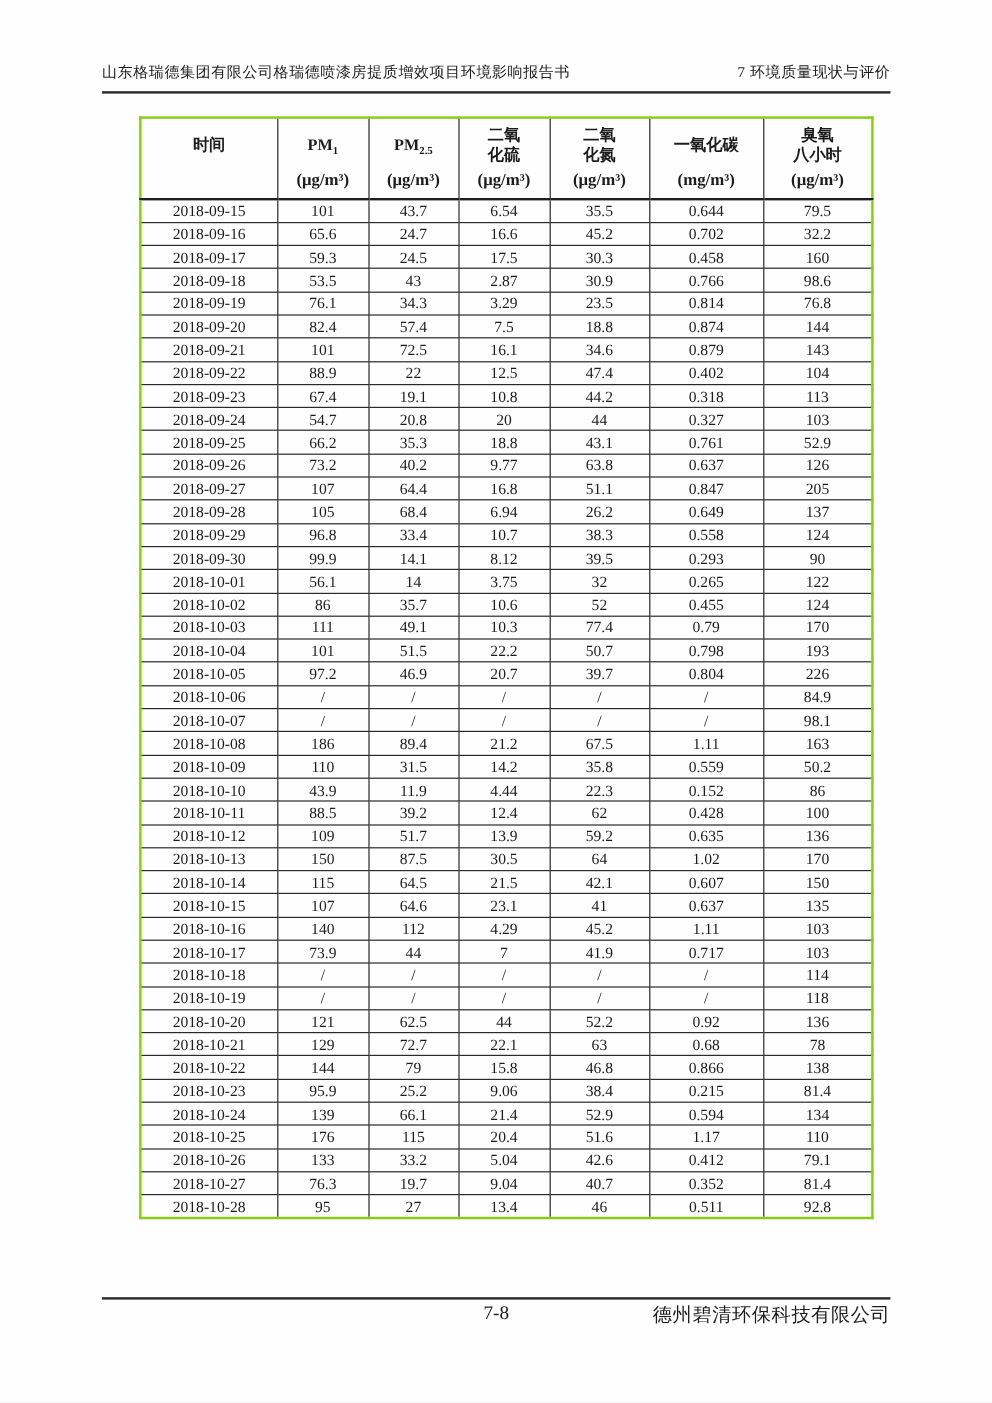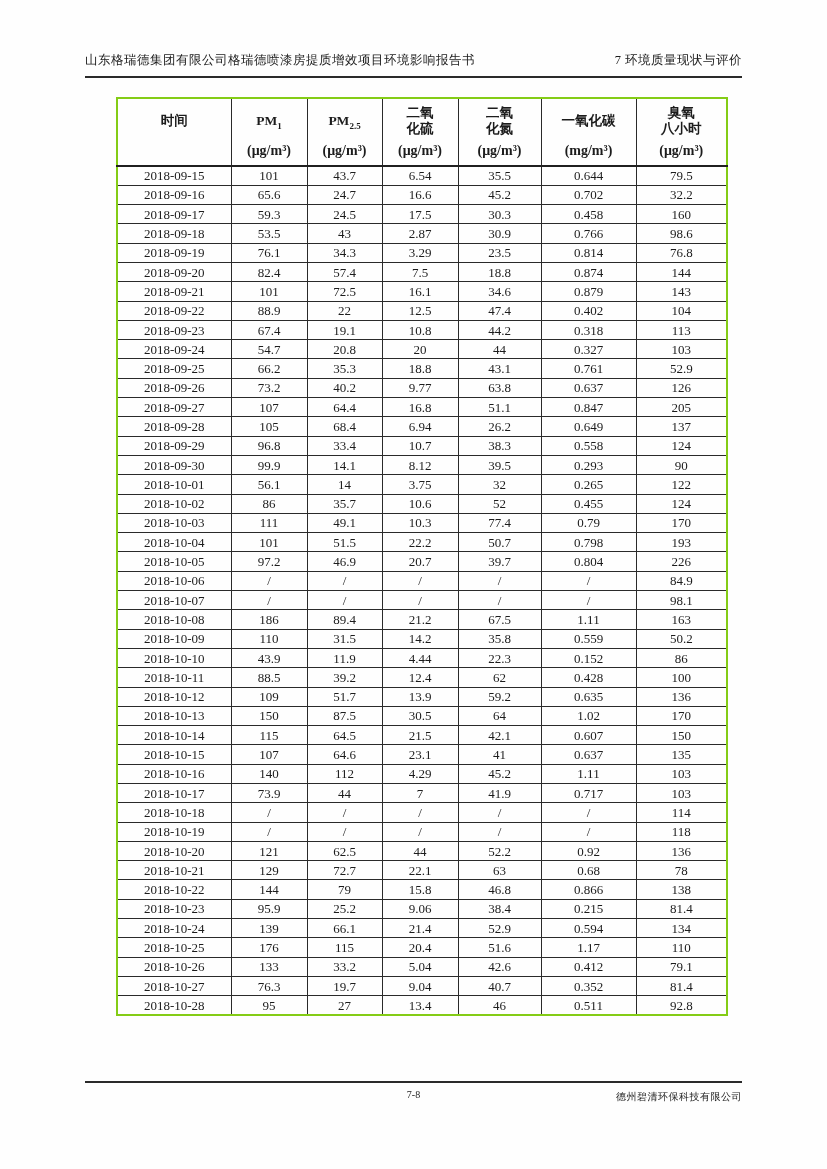--- a/index.html
+++ b/index.html
@@ -59,21 +59,21 @@
     font-size: 13px; line-height: 13px;
   }
   
   .footer-rule {
     position: absolute; left: 85px; right: 85px; top: 1081px;
     border-top: 2px solid #2a2a2a;
   }
   .footer-content {
     position: absolute; left: 85px; right: 85px; top: 1086px;
     height: 20px;
-    font-size: 10px; line-height: 18px;
+    font-size: 16px; line-height: 18px;
   }
   .page-number {
     position: absolute; left: 50%; transform: translateX(-50%);
   }
   .company-name {
     position: absolute; right: 0; top: 2px;
     letter-spacing: 0.5px;
   }
 </style>
 </head>

